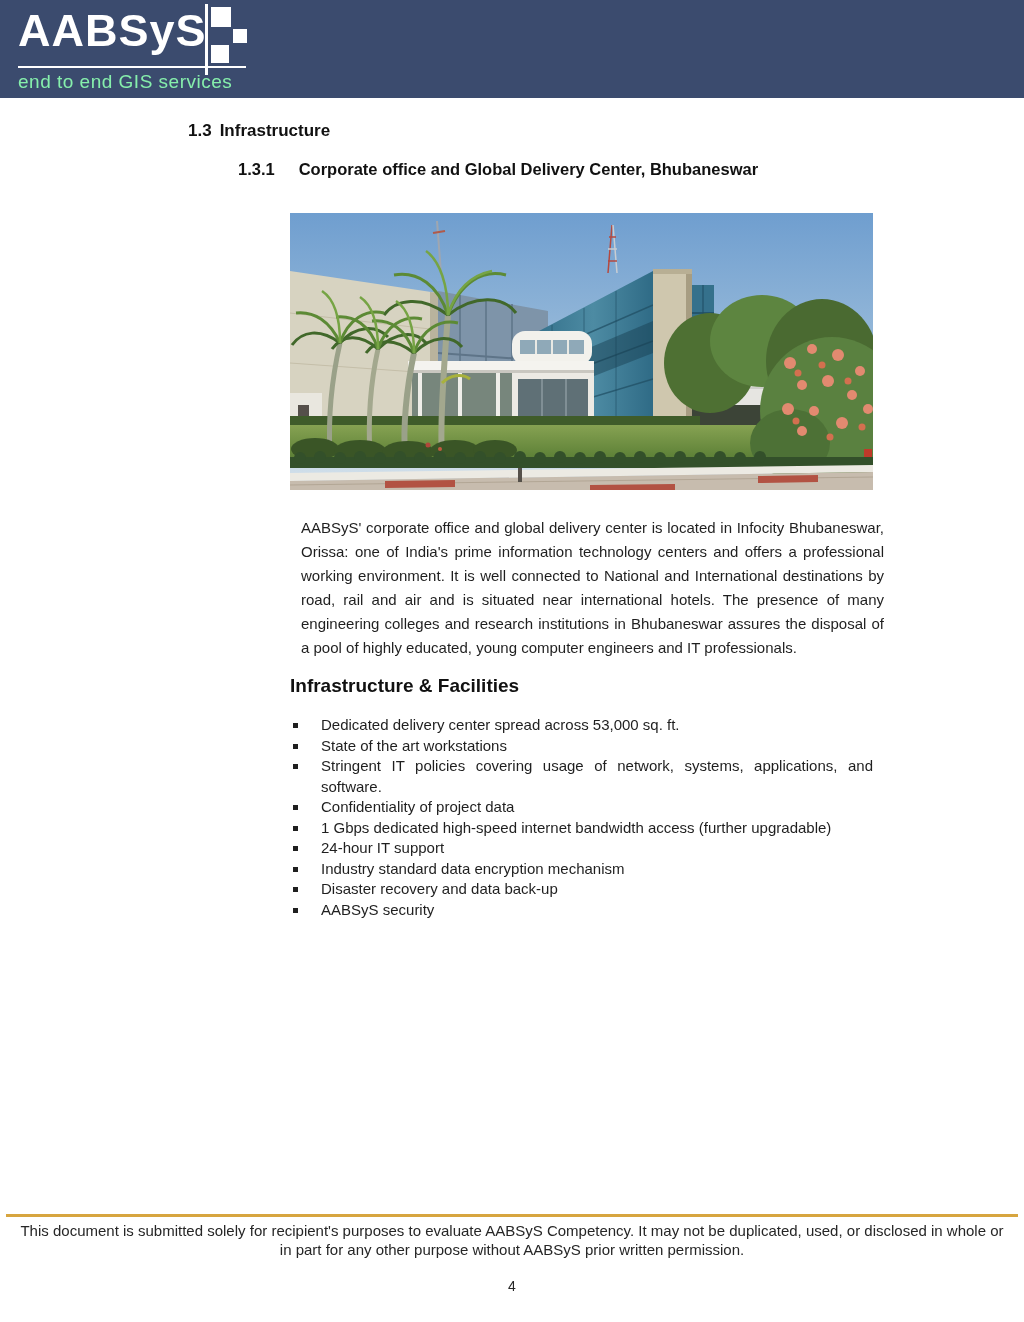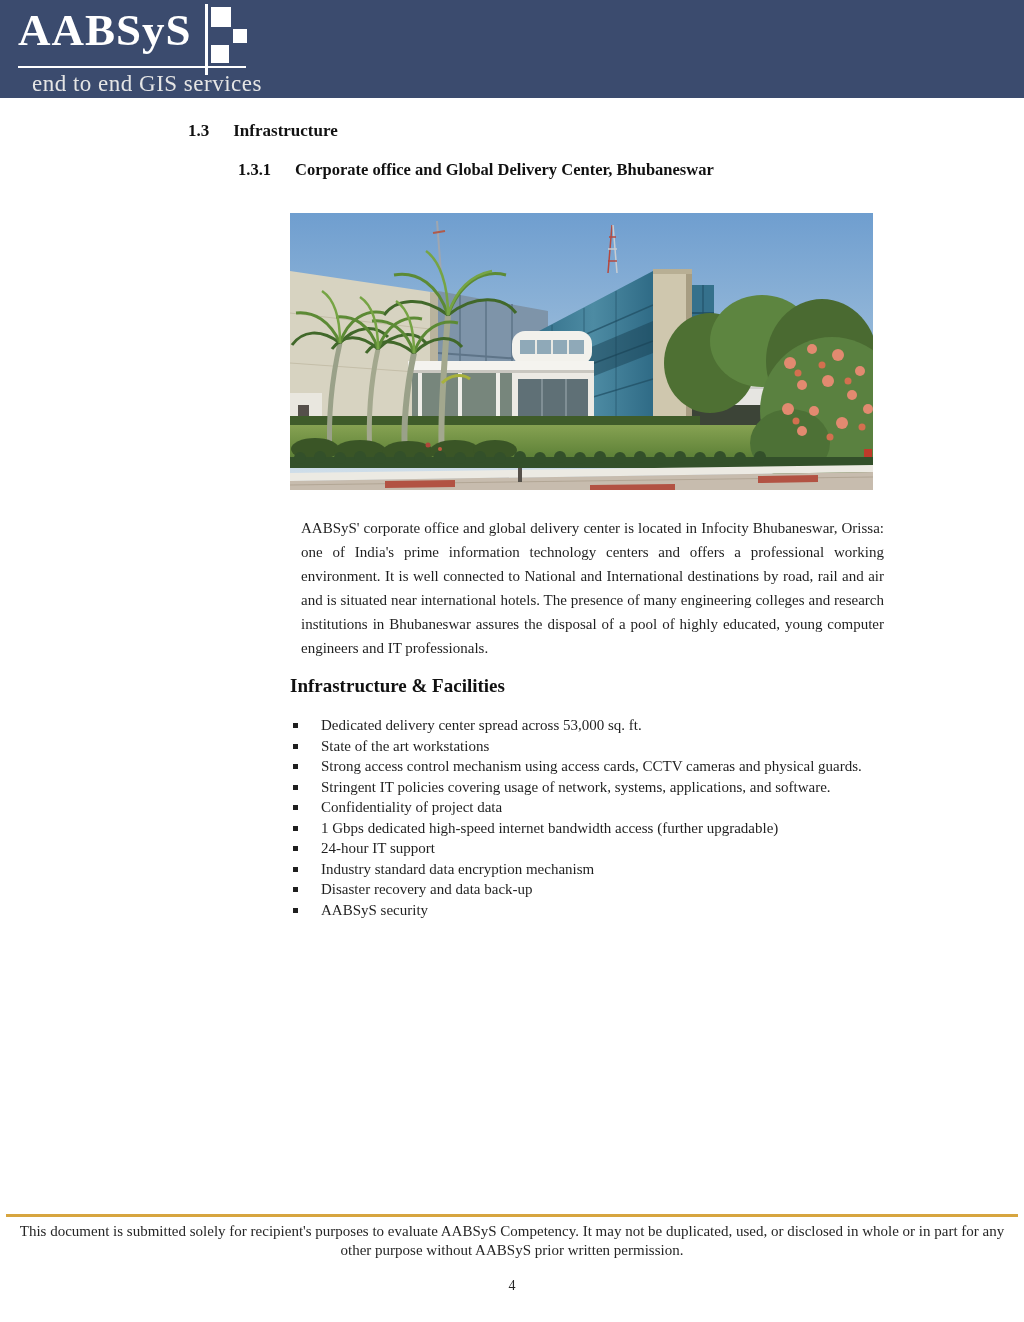--- a/index.html
+++ b/index.html
@@ -1,34 +1,34 @@
 <!DOCTYPE html>
 <html><head>
 <meta charset="utf-8">
 <style>
   html,body { margin:0; padding:0; background:#ffffff; }
   .page {
     position:relative; width:1024px; height:1322px; background:#ffffff;
-    font-family:Liberation Serif, serif; color:#1f1f1f;
+    font-family:Liberation Sans, sans-serif; color:#1f1f1f;
     overflow:hidden;
   }
 
   
   .header-band { position:absolute; left:0; top:0; width:1024px; height:98px; background:#3b4b6e; }
   .logo-text { position:absolute; left:18px; top:6px; font-size:45px; font-weight:700; color:#ffffff; letter-spacing:1px; line-height:1.1; }
   .logo-vline { position:absolute; left:205px; top:4px; width:3px; height:71px; background:#ffffff; }
   .logo-sq1 { position:absolute; left:211px; top:7px;  width:20px; height:20px; background:#ffffff; }
   .logo-sq2 { position:absolute; left:233px; top:29px; width:14px; height:14px; background:#ffffff; }
   .logo-sq3 { position:absolute; left:211px; top:45px; width:18px; height:18px; background:#ffffff; }
   .logo-underline { position:absolute; left:18px; top:66px; width:228px; height:2px; background:#ffffff; }
-  .logo-tagline { position:absolute; left:32px; top:71px; font-size:23px; color:#e5e5e5; letter-spacing:0.5px; }
+  .logo-tagline { position:absolute; left:18px; top:71px; font-size:19px; color:#86efac; letter-spacing:0.5px; }
 
   
   .section-heading { position:absolute; left:188px; top:121px; font-size:17px; font-weight:700; color:#111; }
-  .section-heading .num { margin-right:24px; }
+  .section-heading .num { margin-right:8px; }
   .subsection-heading { position:absolute; left:238px; top:160px; font-size:16.5px; font-weight:700; color:#111; }
   .subsection-heading .num { margin-right:24px; }
 
   
   .photo { position:absolute; left:290px; top:213px; width:583px; height:277px; overflow:hidden; }
   .photo svg { display:block; }
 
   
   .body-paragraph {
     position:absolute; left:301px; top:501px; width:583px;
@@ -306,24 +306,20 @@
       <div class="fac-item">
         <span class="fac-marker"></span>
         <span class="fac-text">Dedicated delivery center spread across 53,000 sq. ft.</span>
       </div>
 
       <div class="fac-item">
         <span class="fac-marker"></span>
         <span class="fac-text">State of the art workstations</span>
       </div>
 
-      <div class="fac-item">
-        <span class="fac-marker"></span>
-        <span class="fac-text">Strong access control mechanism using access cards, CCTV cameras and physical guards.</span>
-      </div>
 
       <div class="fac-item">
         <span class="fac-marker"></span>
         <span class="fac-text">Stringent IT policies covering usage of network, systems, applications, and software.</span>
       </div>
 
       <div class="fac-item">
         <span class="fac-marker"></span>
         <span class="fac-text">Confidentiality of project data</span>
       </div>

